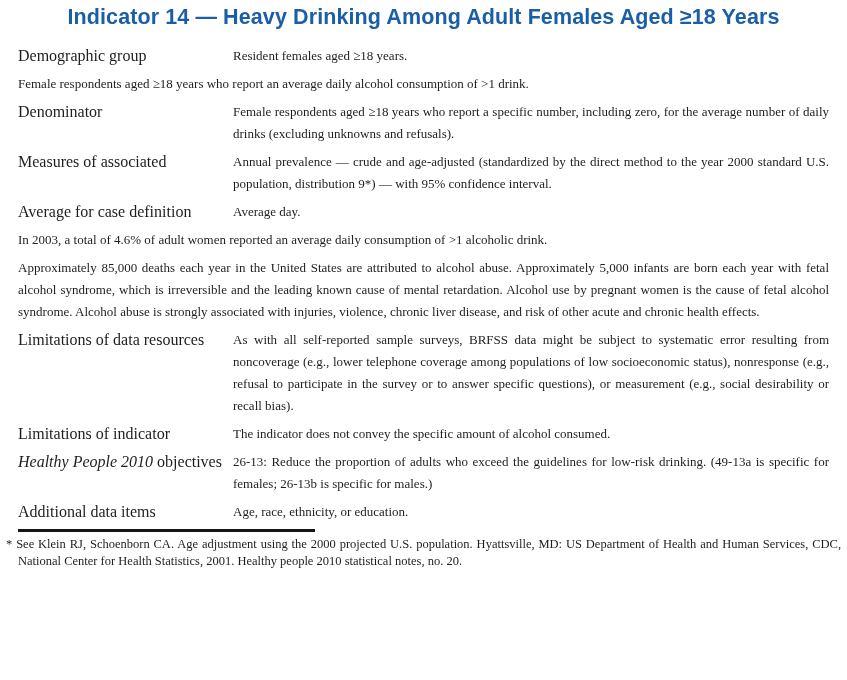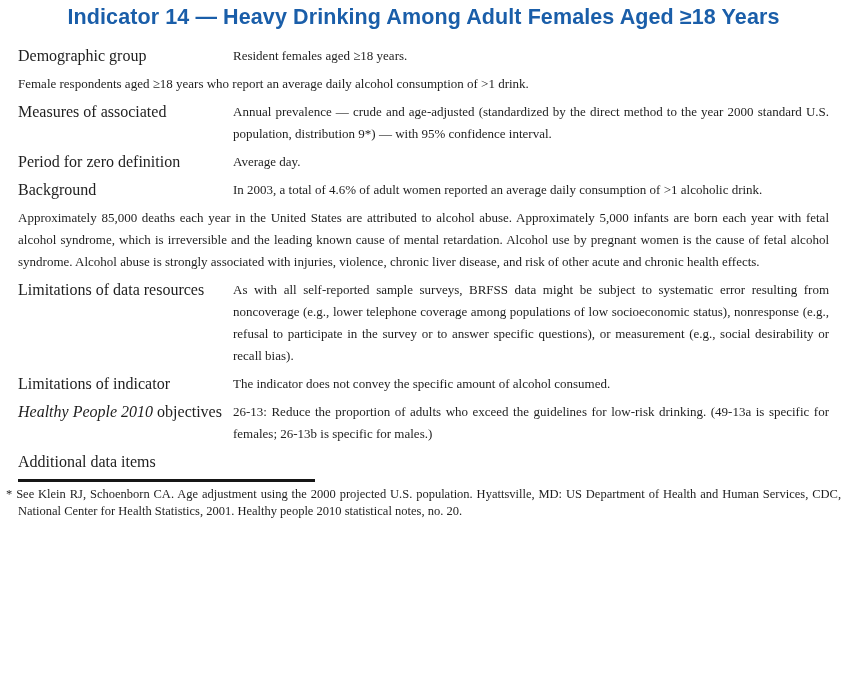--- a/index.html
+++ b/index.html
@@ -75,34 +75,37 @@
 
     <div class="row">
       <div class="label">Demographic group</div>
       <div class="value">Resident females aged ≥18 years.</div>
     </div>
 
     <div class="row">
       <div class="value">Female respondents aged ≥18 years who report an average daily alcohol consumption of &gt;1 drink.</div>
     </div>
 
+    <div class="row">
+      <div class="label">Denominator</div>
+      <div class="value">Female respondents aged ≥18 years who report a specific number, including zero, for the average number of daily drinks (excluding unknowns and refusals).</div>
+    </div>
 
     <div class="row">
       <div class="label">Measures of associated</div>
       <div class="value">Annual prevalence — crude and age-adjusted (standardized by the direct method to the year 2000 standard U.S. population, distribution 9*) — with 95% confidence interval.</div>
     </div>
 
     <div class="row">
-      <div class="label">Period for zero definition</div>
+      <div class="label">Average for case definition</div>
       <div class="value">Average day.</div>
     </div>
 
 
     <div class="row">
-      <div class="label">Background</div>
       <div class="value">In 2003, a total of 4.6% of adult women reported an average daily consumption of &gt;1 alcoholic drink.</div>
     </div>
 
     <div class="row">
       <div class="value">Approximately 85,000 deaths each year in the United States are attributed to alcohol abuse. Approximately 5,000 infants are born each year with fetal alcohol syndrome, which is irreversible and the leading known cause of mental retardation. Alcohol use by pregnant women is the cause of fetal alcohol syndrome. Alcohol abuse is strongly associated with injuries, violence, chronic liver disease, and risk of other acute and chronic health effects.</div>
     </div>
 
     <div class="row">
       <div class="label">Limitations of data resources</div>
       <div class="value">As with all self-reported sample surveys, BRFSS data might be subject to systematic error resulting from noncoverage (e.g., lower telephone coverage among populations of low socioeconomic status), nonresponse (e.g., refusal to participate in the survey or to answer specific questions), or measurement (e.g., social desirability or recall bias).</div>
@@ -113,20 +116,21 @@
       <div class="value">The indicator does not convey the specific amount of alcohol consumed.</div>
     </div>
 
     <div class="row">
       <div class="label"><span class="italic">Healthy People 2010</span> <span>objectives</span></div>
       <div class="value">26-13: Reduce the proportion of adults who exceed the guidelines for low-risk drinking. (49-13a is specific for females; 26-13b is specific for males.)</div>
     </div>
 
     <div class="row">
       <div class="label">Additional data items</div>
+      <div class="value">Age, race, ethnicity, or education.</div>
     </div>
 
   </div>
 
   <div class="footnote-rule"></div>
 
   <p class="footnote"><span>*</span> <span>See Klein RJ, Schoenborn CA. Age adjustment using the 2000 projected U.S. population. Hyattsville, MD: US Department of Health and Human Services, CDC, National Center for Health Statistics, 2001. Healthy people 2010 statistical notes, no. 20.</span></p>
 
 </div>
 

